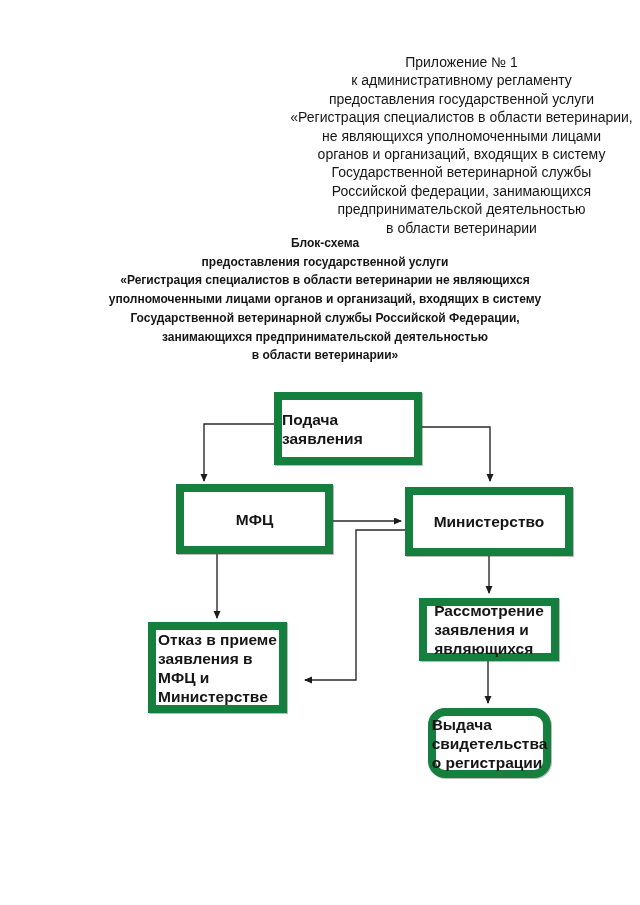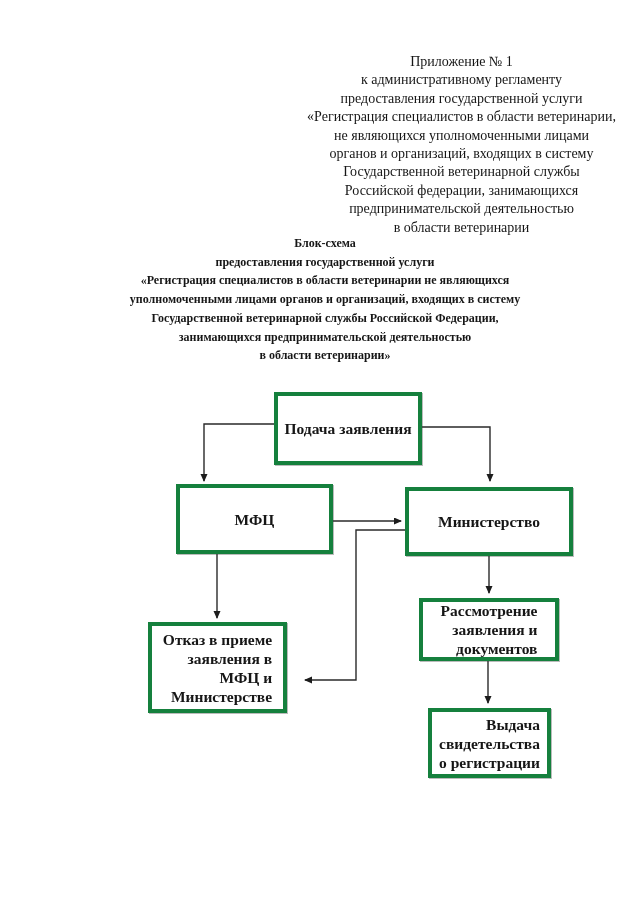--- a/index.html
+++ b/index.html
@@ -1,21 +1,21 @@
 <!DOCTYPE html>
 <html><head>
 <meta charset="utf-8">
 <style>
   html, body { margin: 0; padding: 0; background: #ffffff; }
   .page {
     position: relative;
     width: 640px;
     height: 905px;
     background: #ffffff;
-    font-family: Liberation Serif, serif;
+    font-family: Liberation Sans, sans-serif;
     color: #161616;
     overflow: hidden;
   }
   .doc-header {
     position: absolute;
     top: 53px;
     left: 284px;
     width: 355px;
     text-align: center;
     font-size: 14px;
@@ -30,38 +30,38 @@
     width: 630px;
     text-align: center;
     font-size: 12px;
     line-height: 18.7px;
     white-space: pre;
     font-weight: bold;
   }
   .node {
     position: absolute;
     box-sizing: border-box;
-    border: 4px solid #15803d;
+    border: 8px solid #15803d;
     background: #ffffff;
     display: flex;
     align-items: center;
     justify-content: center;
-    text-align: right;
+    text-align: left;
     font-weight: bold;
     font-size: 15.5px;
     line-height: 19px;
     white-space: pre-line;
     box-shadow: 1px 1px 0 rgba(60,60,60,0.35);
   }
   .node-podacha      { left: 274px; top: 392px; width: 148px; height: 73px; }
   .node-mfc          { left: 144px; top: 484px; width: 157px; height: 70px; margin-left: 32px; }
   .node-ministry     { left: 405px; top: 487px; width: 168px; height: 69px; }
   .node-otkaz        { left: 148px; top: 622px; width: 139px; height: 91px; }
   .node-rassmotrenie { left: 419px; top: 598px; width: 140px; height: 63px; }
-  .node-vydacha      { left: 428px; top: 708px; width: 123px; height: 70px; }
+  .node-vydacha      { left: 428px; top: 708px; width: 123px; height: 70px; border-radius: 17px; }
   .connectors {
     position: absolute;
     left: 0; top: 0;
     width: 640px; height: 905px;
     pointer-events: none;
   }
 </style>
 </head>
 <body>
 
@@ -107,19 +107,19 @@
 
   <div class="node node-ministry">Министерство</div>
 
   <div class="node node-otkaz">Отказ в приеме
 заявления в
 МФЦ и
 Министерстве</div>
 
   <div class="node node-rassmotrenie">Рассмотрение
 заявления и
-документов</div>
+являющихся</div>
 
   <div class="node node-vydacha">Выдача
 свидетельства
 о регистрации</div>
 
 </div>
 
 </body></html>

